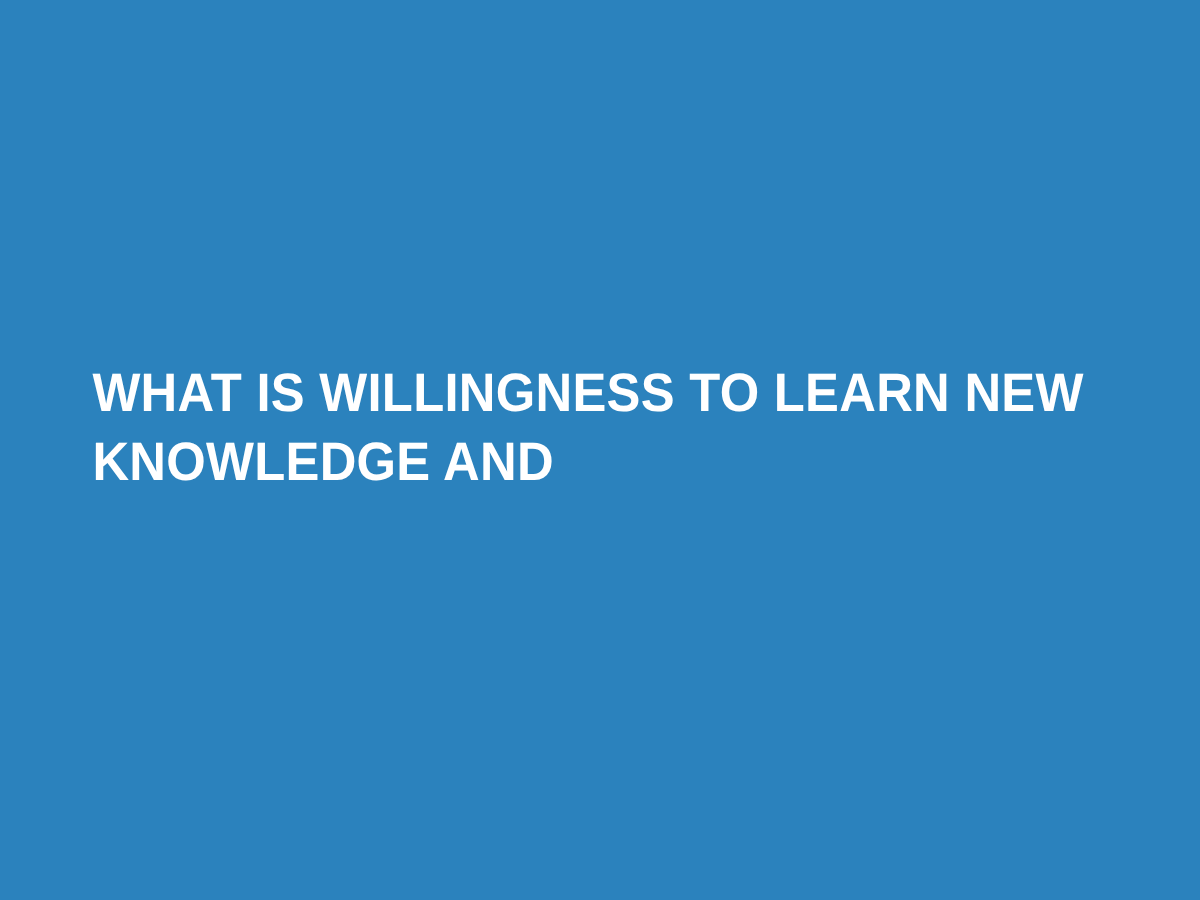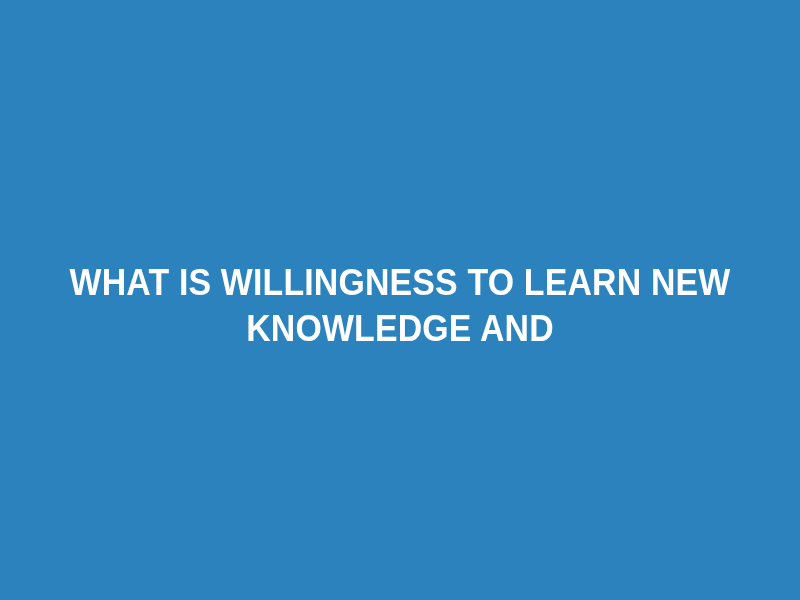--- a/index.html
+++ b/index.html
@@ -22,24 +22,24 @@
     box-sizing: border-box;
     display: flex;
     align-items: flex-start;
     justify-content: center;
   }
 
   .title-block {
     position: absolute;
     left: 0;
     right: 0;
-    top: 260px;
+    top: 239px;
     padding: 0 40px;
     box-sizing: border-box;
-    text-align: center;
+    text-align: left;
   }
 
   .hero-title {
     margin: 0;
     padding: 0;
     font-family: "Liberation Sans", "DejaVu Sans", sans-serif;
     font-size: 36px;
     line-height: 46px;
     font-weight: bold;
     letter-spacing: 0.2px;

